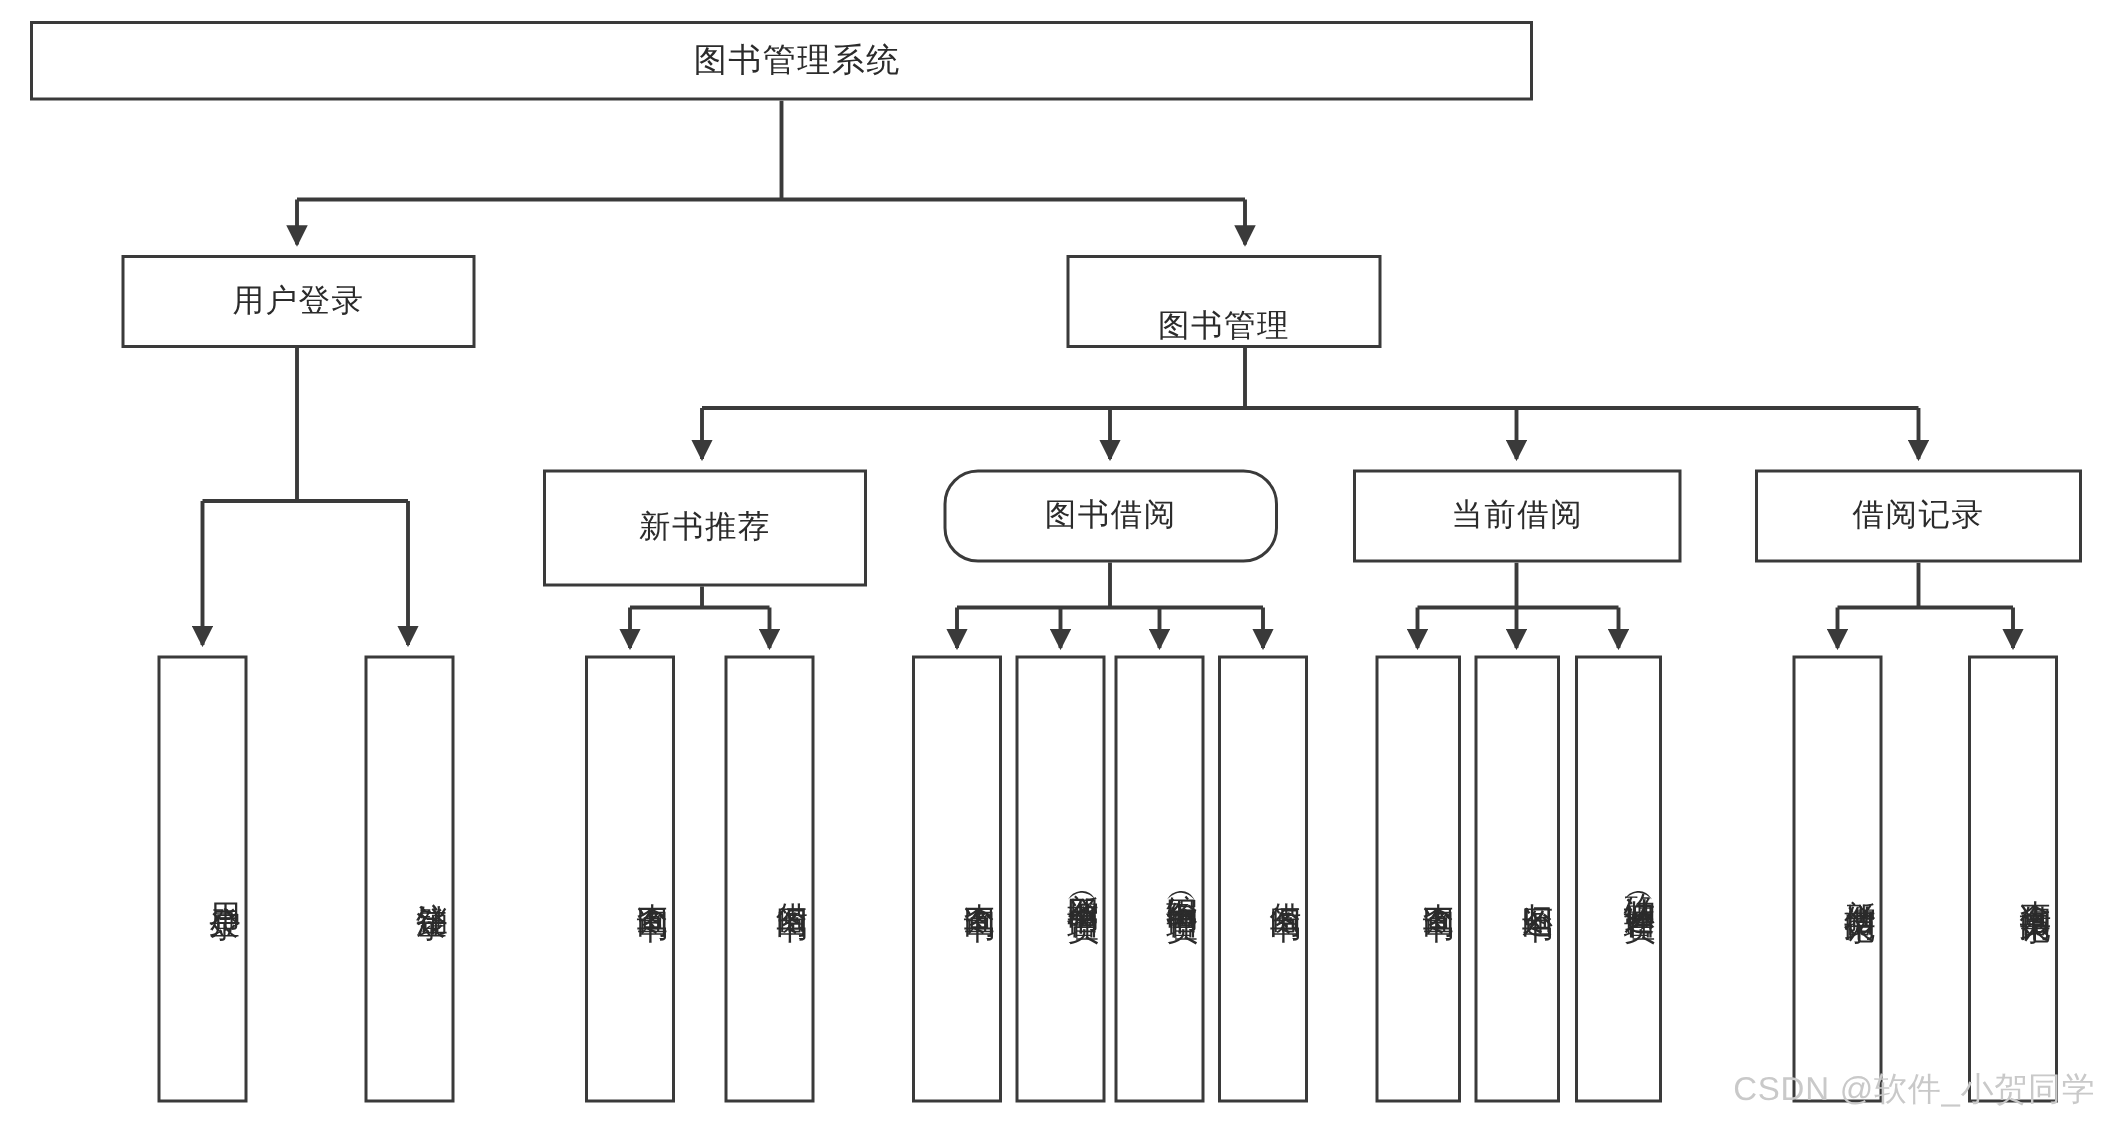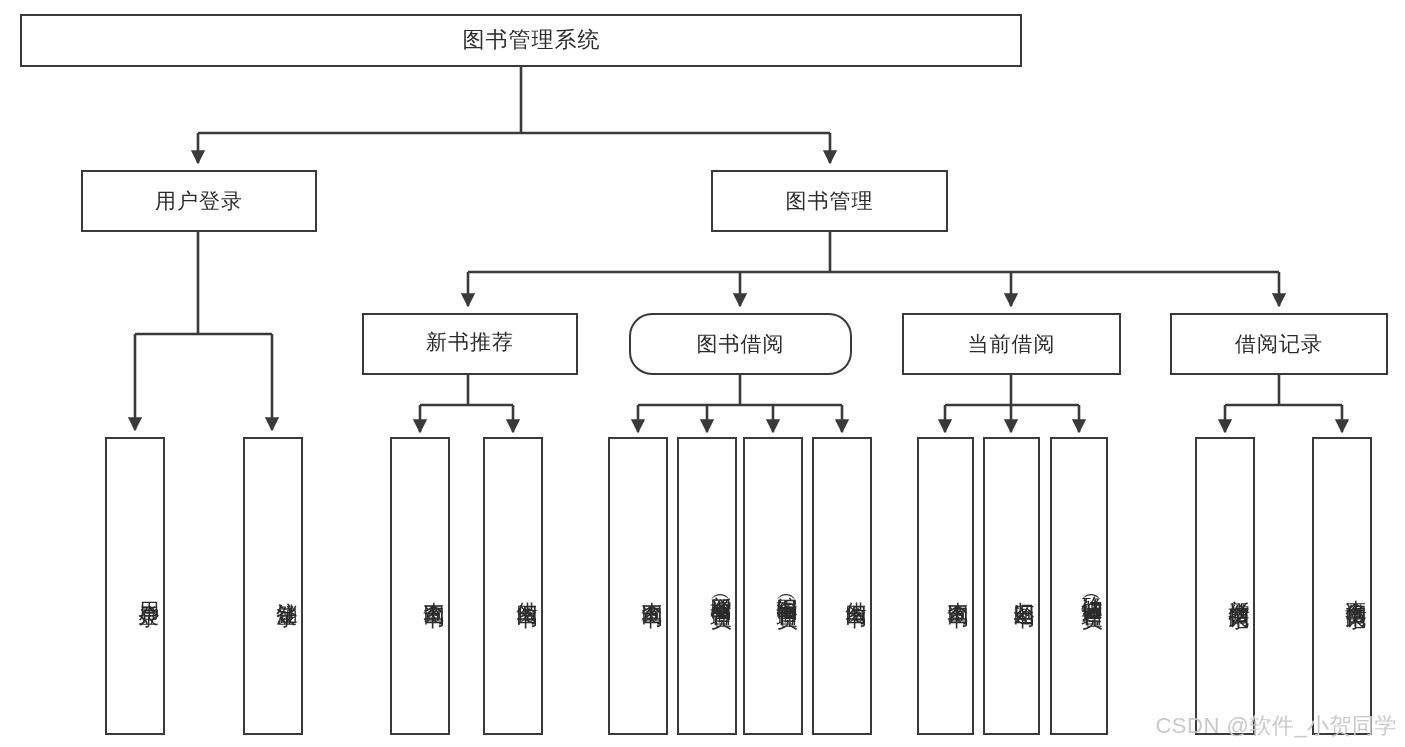--- a/index.html
+++ b/index.html
@@ -126,25 +126,25 @@
     </g>
   </svg>
 
   <div class="node horiz title" style="left:20px; top:14px; width:1002px; height:53px;padding-left:21px;">
     <span>图书管理系统</span>
   </div>
 
   <div class="node horiz" style="left:81px; top:170px; width:236px; height:62px;">
     <span>用户登录</span>
   </div>
-  <div class="node horiz" style="left:711px; top:170px; width:237px; height:62px;">
+  <div class="node horiz" style="left:711px; top:170px; width:210px; height:62px;align-items:flex-end;">
     <span>图书管理</span>
   </div>
 
-  <div class="node horiz" style="left:362px; top:313px; width:216px; height:62px;font-family:Liberation Mono, monospace;">
+  <div class="node horiz" style="left:362px; top:313px; width:216px; height:78px;">
     <span>新书推荐</span>
   </div>
   <div class="node horiz" style="left:629px; top:313px; width:223px; height:62px;border-radius:23px;">
     <span>图书借阅</span>
   </div>
   <div class="node horiz" style="left:902px; top:313px; width:219px; height:62px;text-align:right;">
     <span>当前借阅</span>
   </div>
   <div class="node horiz" style="left:1170px; top:313px; width:218px; height:62px;">
     <span>借阅记录</span>

